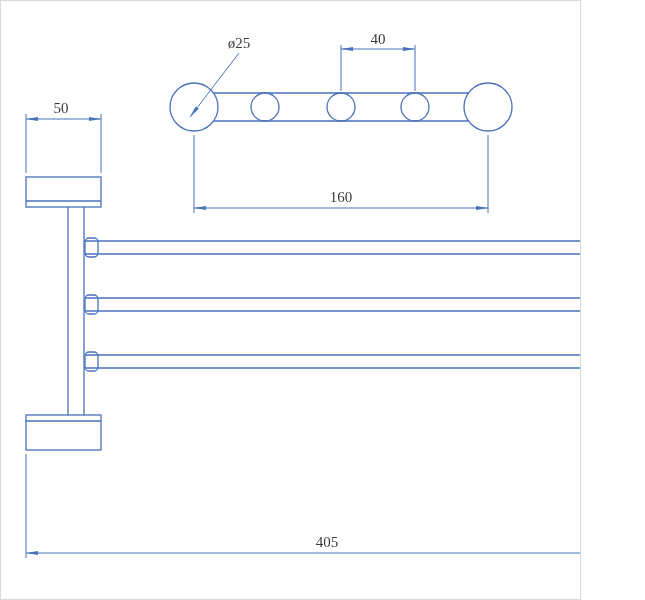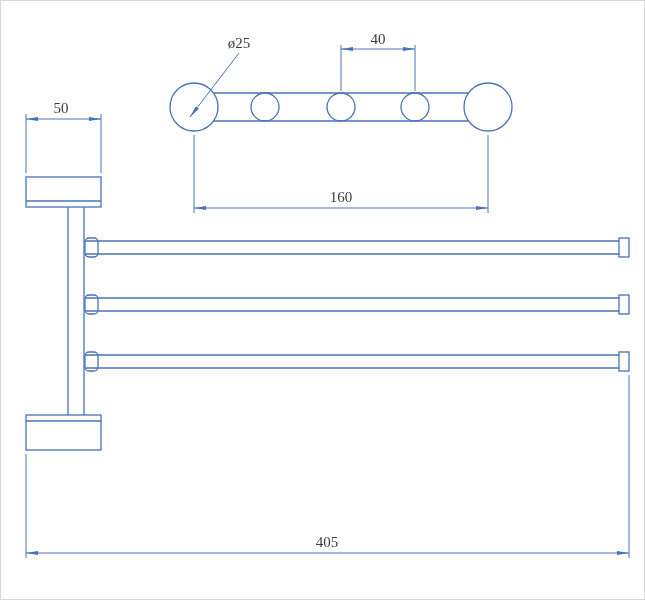--- a/index.html
+++ b/index.html
@@ -1,17 +1,17 @@
 <!DOCTYPE html>
 <html><head>
 <meta charset="utf-8">
 <style>
   html,body{margin:0;padding:0;background:#ffffff;}
   .page{
-    width:645px;height:600px;position:relative;background:#ffffff;
+    width:581px;height:600px;position:relative;background:#ffffff;
     border:1px solid #d8d8d8;box-sizing:border-box;overflow:hidden;
     font-family:"Liberation Serif","DejaVu Serif",serif;
   }
   svg{display:block;}
   .ln{stroke:#4a72b8;stroke-width:1.3;fill:none;}
   .thin{stroke:#4a72b8;stroke-width:1;fill:none;}
   .dimtext{
     fill:#3b3b3b;font-size:15px;
     font-family:"Liberation Serif","DejaVu Serif",serif;
     text-anchor:middle;

